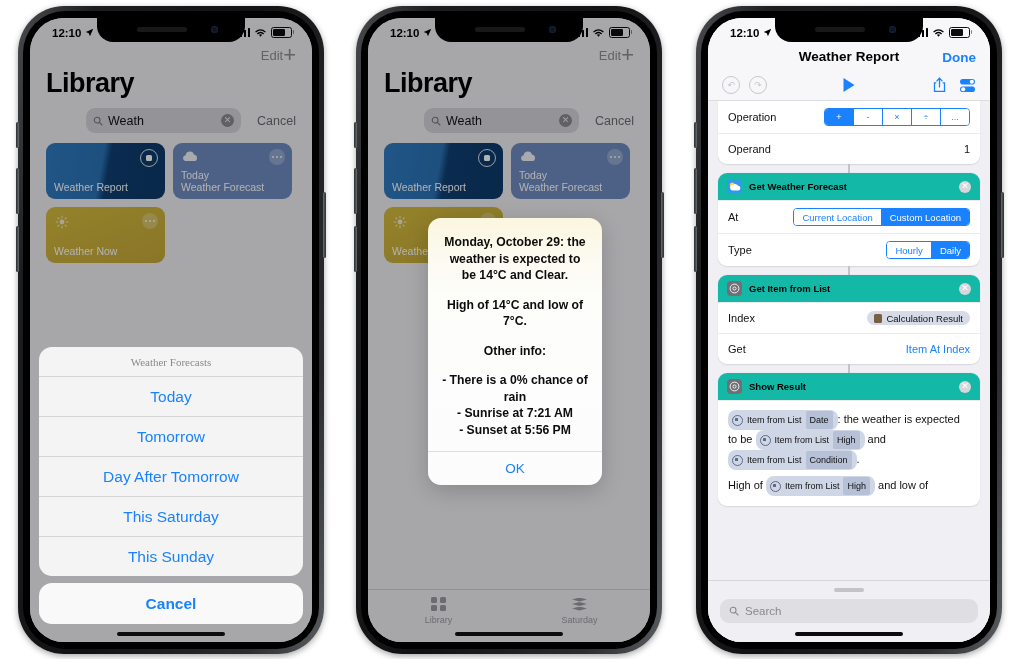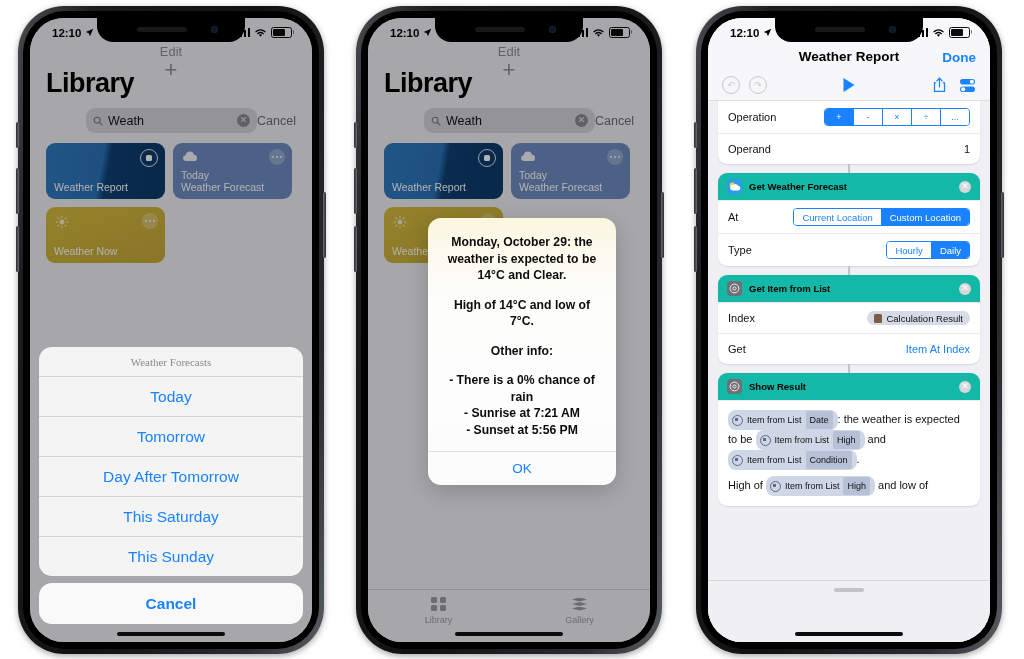--- a/index.html
+++ b/index.html
@@ -52,26 +52,26 @@
         position:relative;opacity:.95;}
   .batt:after{content:"";position:absolute;right:-3.2px;top:2.7px;width:1.6px;height:4px;
         border-radius:0 1px 1px 0;background:currentColor;opacity:.5;}
   .batt span{position:absolute;left:1.2px;top:1.2px;bottom:1.2px;width:64%;
         border-radius:1.2px;background:currentColor;display:block;}
 
   
   .lib{position:absolute;inset:0;background:#efeff4;color:#000;}
   .lib .dim{position:absolute;inset:0;background:rgba(0,0,0,.30);z-index:20;pointer-events:none;}
   .lib-nav{position:absolute;left:0;right:0;top:26px;padding:0 16px;box-sizing:border-box;}
-  .nav-row{display:flex;justify-content:flex-start;align-items:center;height:22px;flex-direction:column;}
+  .nav-row{display:flex;justify-content:flex-end;align-items:center;height:22px;}
   .nav-edit{font-size:13px;color:#8e8e93;}
   .nav-plus{font-size:22px;line-height:1;color:#8e8e93;font-weight:300;}
   .lib-title{font-size:27px;font-weight:bold;letter-spacing:-.5px;margin-top:2px;}
 
-  .searchrow{display:flex;align-items:center;gap:0;margin-top:9px;padding-left:40px;}
+  .searchrow{display:flex;align-items:center;gap:16px;margin-top:9px;padding-left:40px;}
   .searchfield{flex:1;height:25px;border-radius:9px;background:rgba(120,120,128,.22);
       display:flex;align-items:center;padding:0 7px;box-sizing:border-box;gap:5px;}
   .searchfield .sv{flex:1;font-size:12.5px;color:#111;}
   .clearbtn{width:13px;height:13px;border-radius:50%;background:#8b8b90;color:#e9e9ec;
       font-size:9px;display:flex;align-items:center;justify-content:center;line-height:1;}
   .cancel{font-size:12.5px;color:#6d6d72;}
 
   .cards{display:flex;flex-wrap:wrap;gap:8px;margin-top:10px;}
   .card{width:119px;height:56px;border-radius:9px;position:relative;
         padding:7px 8px;box-sizing:border-box;color:#fff;overflow:hidden;}
@@ -93,21 +93,21 @@
   .sheet{position:absolute;left:9px;right:9px;bottom:18px;z-index:30;}
   .sheet-group{background:rgba(249,249,249,.94);border-radius:13px;overflow:hidden;}
   .sheet-title{font-size:11px;color:#8a8a8e;text-align:center;padding:9px 6px 8px;font-family:Liberation Serif, serif;}
   .sheet-item{height:39px;display:flex;align-items:center;justify-content:center;
       font-size:15.5px;color:#1a82ff;border-top:.5px solid rgba(60,60,67,.17);}
   .sheet-cancel{margin-top:7px;background:rgba(252,252,252,.97);border-radius:13px;
       height:41px;display:flex;align-items:center;justify-content:center;
       font-size:15.5px;font-weight:bold;color:#1a82ff;}
 
   
-  .alert{position:absolute;left:60px;top:200px;width:188px;z-index:30;
+  .alert{position:absolute;left:60px;top:200px;width:174px;z-index:30;
       border-radius:13px;overflow:hidden;
       background:linear-gradient(180deg,#fbf6de 0%,#fcfaf0 14%,#fdfdfa 30%,#fdfdfd 60%,#fcfcfc 100%);
       box-shadow:0 6px 22px rgba(0,0,0,.18);}
   .alert-body{padding:16px 14px 13px;text-align:center;font-size:12.2px;line-height:16.5px;
       font-weight:bold;color:#0c0c0c;}
   .alert-body p{margin:0 0 13px;}
   .alert-body p:last-child{margin-bottom:0;}
   .alert-ok{border-top:.5px solid rgba(60,60,67,.16);height:33px;display:flex;
       align-items:center;justify-content:center;font-size:13.5px;color:#1a82ff;}
 
@@ -403,21 +403,21 @@
                 <i></i>
               </span>
             <span>Library</span>
           </div>
           <div class="tab">
             <span class="tab-stack">
                 <i></i>
                 <i></i>
                 <i></i>
               </span>
-            <span>Gallery</span>
+            <span>Saturday</span>
           </div>
         </div>
 
         <div class="dim"></div>
 
         <div class="alert">
           <div class="alert-body">
             <p>Monday, October 29: the weather is expected to be 14°C and Clear.</p>
             <p>High of 14°C and low of 7°C.</p>
             <p>Other info:</p>
@@ -622,20 +622,27 @@
                   <span>Item from List</span>
                   <span class="tsub">High</span>
                 </span><span> and low of</span>
             </div>
           </div>
 
         </div>
 
         <div class="ed-bottom">
           <div class="grabber"></div>
+          <div class="ed-search">
+            <svg class="svgicn" width="10" height="10" viewBox="0 0 16 16">
+              <circle cx="6.6" cy="6.6" r="4.6" fill="none" stroke="#8a8a8e" stroke-width="1.7"></circle>
+              <line x1="10.2" y1="10.2" x2="14.4" y2="14.4" stroke="#8a8a8e" stroke-width="1.7" stroke-linecap="round"></line>
+            </svg>
+            <span>Search</span>
+          </div>
         </div>
 
         <div class="statusbar" style="color:#000">
           <div class="sb-left">
             <span>12:10</span>
             <svg class="loc-arrow" viewBox="0 0 12 12">
               <path d="M11 1 1 5.4l4 1.6 1.6 4z" fill="#000"></path>
             </svg>
           </div>
           <div class="sb-right">

